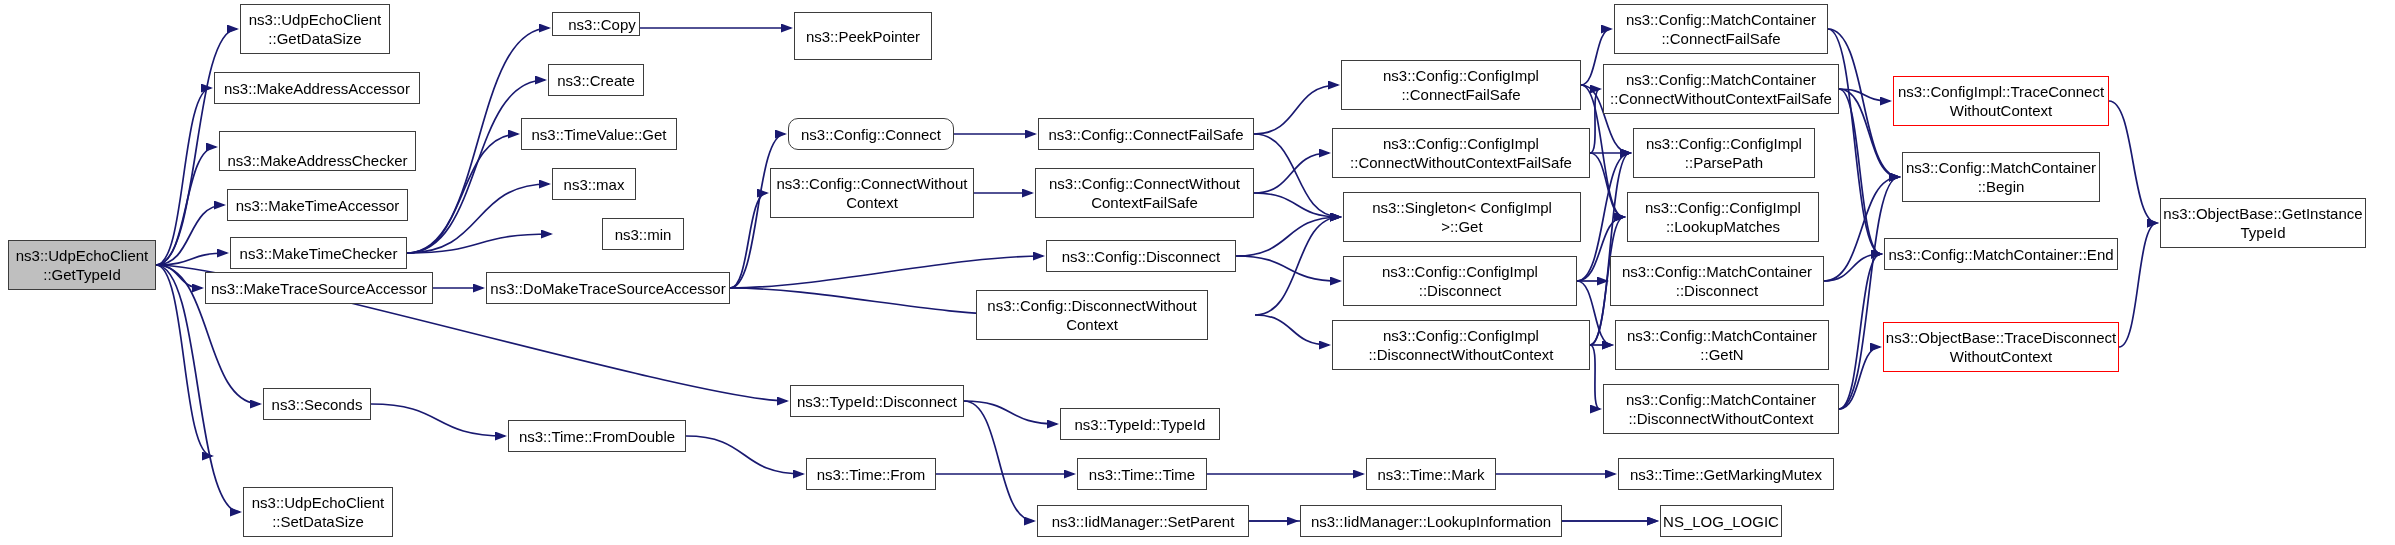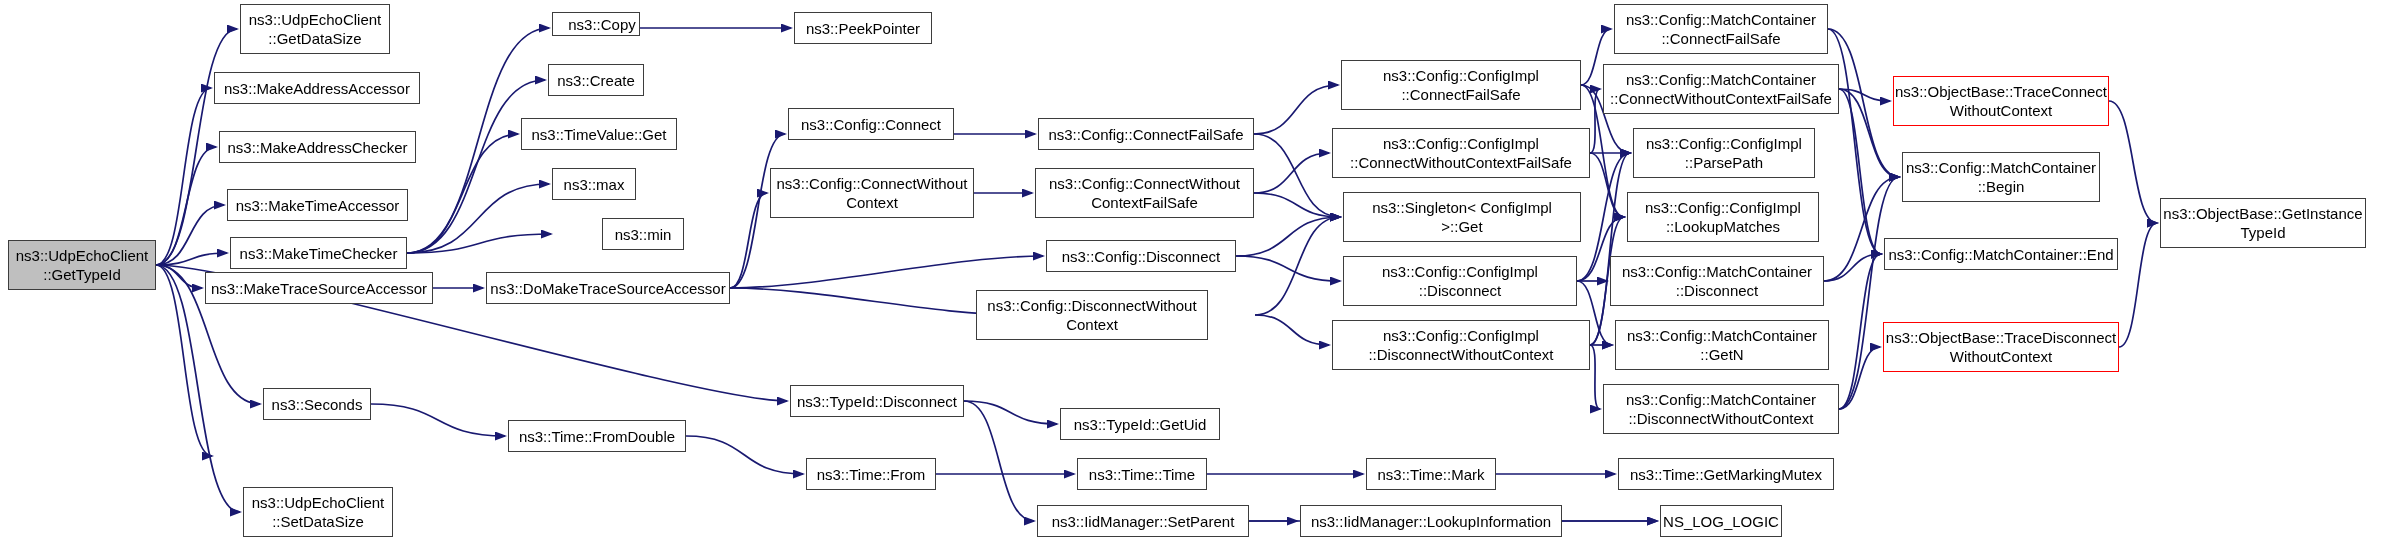--- a/index.html
+++ b/index.html
@@ -130,21 +130,21 @@
       <span>ns3::UdpEchoClient</span>
       <span>::GetTypeId</span>
     </div>
     <div class="node " style="left: 240px; top: 4px; width: 150px; height: 50px;">
       <span>ns3::UdpEchoClient</span>
       <span>::GetDataSize</span>
     </div>
     <div class="node " style="left: 214px; top: 72px; width: 206px; height: 32px;">
       <span>ns3::MakeAddressAccessor</span>
     </div>
-    <div class="node " style="left: 219px; top: 131px; width: 197px; height: 32px;">
+    <div class="node " style="left: 219px; top: 131px; width: 197px; height: 40px; justify-content: flex-end;">
       <span>ns3::MakeAddressChecker</span>
     </div>
     <div class="node " style="left: 227px; top: 189px; width: 181px; height: 32px;">
       <span>ns3::MakeTimeAccessor</span>
     </div>
     <div class="node " style="left: 230px; top: 237px; width: 177px; height: 32px;">
       <span>ns3::MakeTimeChecker</span>
     </div>
     <div class="node " style="left: 205px; top: 272px; width: 228px; height: 32px;">
       <span>ns3::MakeTraceSourceAccessor</span>
@@ -170,24 +170,24 @@
     </div>
     <div class="node " style="left: 554px; top: 218px; width: 82px; height: 32px; margin-left: 48px;">
       <span>ns3::min</span>
     </div>
     <div class="node " style="left: 486px; top: 272px; width: 244px; height: 32px;">
       <span>ns3::DoMakeTraceSourceAccessor</span>
     </div>
     <div class="node " style="left: 508px; top: 420px; width: 178px; height: 32px;">
       <span>ns3::Time::FromDouble</span>
     </div>
-    <div class="node " style="left: 794px; top: 12px; width: 138px; height: 32px;">
+    <div class="node " style="left: 794px; top: 12px; width: 138px; height: 48px;">
       <span>ns3::PeekPointer</span>
     </div>
-    <div class="node " style="left: 788px; top: 108px; width: 166px; height: 32px;">
+    <div class="node " style="left: 788px; top: 118px; width: 166px; height: 32px; border-radius: 10px;">
       <span>ns3::Config::Connect</span>
     </div>
     <div class="node " style="left: 770px; top: 168px; width: 204px; height: 50px;">
       <span>ns3::Config::ConnectWithout</span>
       <span>Context</span>
     </div>
     <div class="node " style="left: 790px; top: 385px; width: 174px; height: 32px;">
       <span>ns3::TypeId::Disconnect</span>
     </div>
     <div class="node " style="left: 806px; top: 458px; width: 130px; height: 32px;">
@@ -201,21 +201,21 @@
       <span>ContextFailSafe</span>
     </div>
     <div class="node " style="left: 1046px; top: 240px; width: 190px; height: 32px;">
       <span>ns3::Config::Disconnect</span>
     </div>
     <div class="node " style="left: 976px; top: 290px; width: 232px; height: 50px;">
       <span>ns3::Config::DisconnectWithout</span>
       <span>Context</span>
     </div>
     <div class="node " style="left: 1060px; top: 408px; width: 160px; height: 32px;">
-      <span>ns3::TypeId::GetUid</span>
+      <span>ns3::TypeId::TypeId</span>
     </div>
     <div class="node " style="left: 1077px; top: 458px; width: 130px; height: 32px;">
       <span>ns3::Time::Time</span>
     </div>
     <div class="node " style="left: 1037px; top: 505px; width: 212px; height: 32px;">
       <span>ns3::IidManager::SetParent</span>
     </div>
     <div class="node " style="left: 1341px; top: 60px; width: 240px; height: 50px;">
       <span>ns3::Config::ConfigImpl</span>
       <span>::ConnectFailSafe</span>
@@ -270,21 +270,21 @@
       <span>ns3::Config::MatchContainer</span>
       <span>::DisconnectWithoutContext</span>
     </div>
     <div class="node " style="left: 1618px; top: 458px; width: 216px; height: 32px;">
       <span>ns3::Time::GetMarkingMutex</span>
     </div>
     <div class="node " style="left: 1660px; top: 505px; width: 122px; height: 32px;">
       <span>NS_LOG_LOGIC</span>
     </div>
     <div class="node truncated" style="left: 1893px; top: 76px; width: 216px; height: 50px;">
-      <span>ns3::ObjectBase::TraceConnect</span>
+      <span>ns3::ConfigImpl::TraceConnect</span>
       <span>WithoutContext</span>
     </div>
     <div class="node " style="left: 1902px; top: 152px; width: 198px; height: 50px;">
       <span>ns3::Config::MatchContainer</span>
       <span>::Begin</span>
     </div>
     <div class="node " style="left: 1884px; top: 238px; width: 234px; height: 32px;">
       <span>ns3::Config::MatchContainer::End</span>
     </div>
     <div class="node truncated" style="left: 1883px; top: 322px; width: 236px; height: 50px;">

